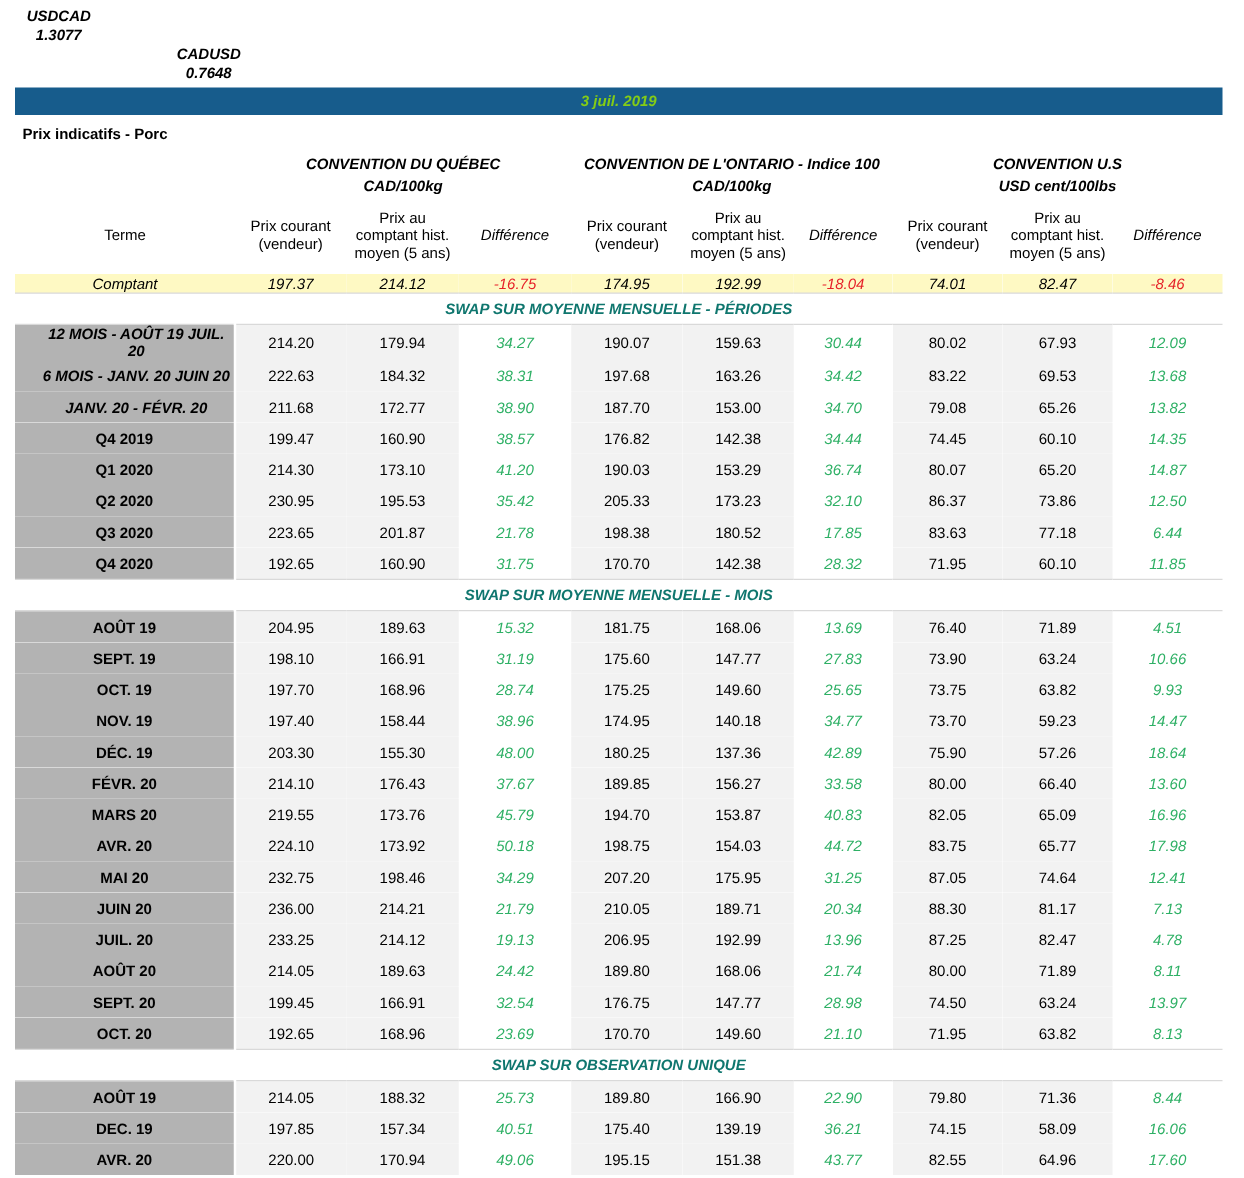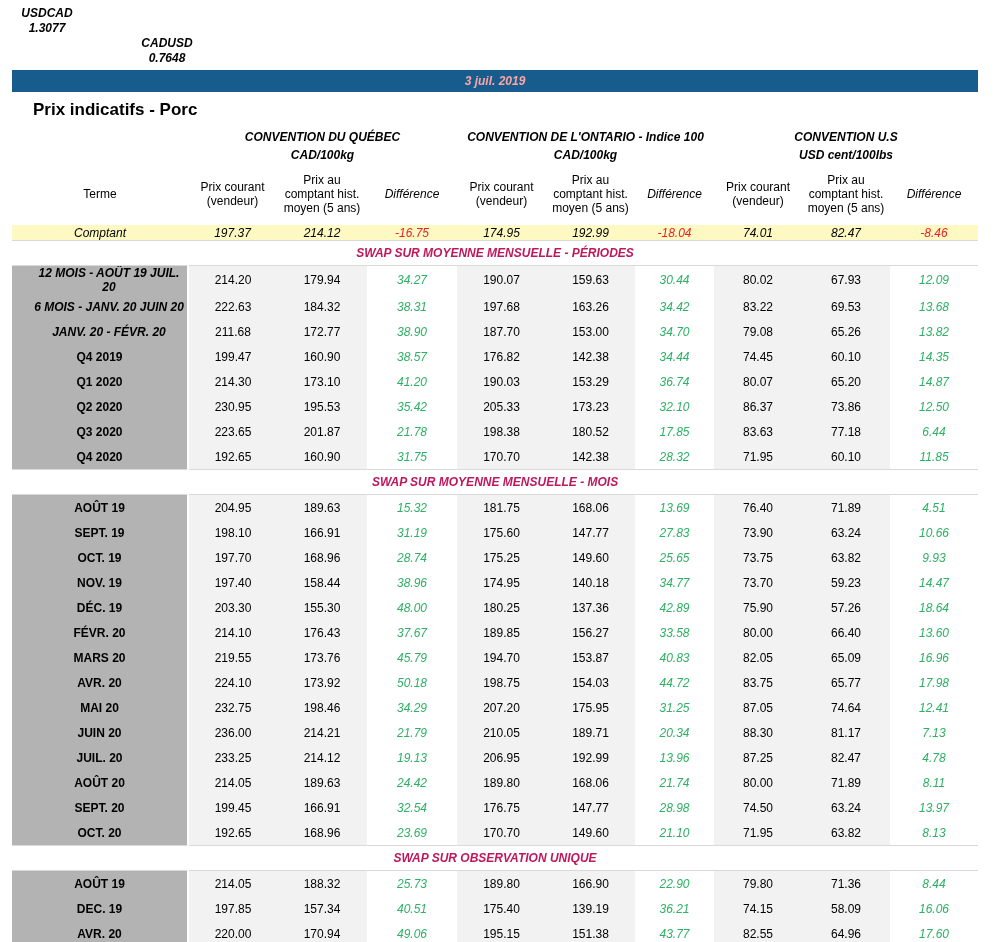--- a/index.html
+++ b/index.html
@@ -11,38 +11,38 @@
   .page{padding:4px 17px 0 12px;}
 
   
   .fx-row{display:flex;justify-content:flex-end;align-items:flex-start;
     font-size:12px;font-style:italic;font-weight:bold;line-height:1.25;
     padding:2px 2px 4px 0;flex-direction:column;}
   .fx{text-align:center;min-width:70px;}
   .fx + .fx{margin-left:120px;}
 
   
-  .banner{background:#175c8c;color:#fca5a5;text-align:center;
+  .banner{background:#175c8c;color:#84cc16;text-align:center;
     font-weight:bold;font-style:italic;font-size:12px;
     height:22px;line-height:22px;}
 
-  .page-title{font-weight:bold;font-size:17px;padding:8px 6px 2px;margin-left:15px;}
+  .page-title{font-weight:bold;font-size:12px;padding:8px 6px 2px;}
 
   table{border-collapse:collapse;table-layout:fixed;width:966px;font-size:12px;}
   td{text-align:center;padding:0;overflow:hidden;white-space:normal;}
 
   .conv-row td{font-weight:bold;font-style:italic;height:18px;padding-top:4px;vertical-align:bottom;}
   .unit-row td{font-weight:bold;font-style:italic;height:17px;padding-top:2px;vertical-align:middle;}
   .collabel-row td{height:62px;vertical-align:middle;line-height:1.18;}
   .collabel-row td.diff-h{font-style:italic;}
 
   tr.comptant td{background:#fef9c3;font-style:italic;height:15px;}
 
   tr.section-row td{
-    color:#be185d;font-weight:bold;font-style:italic;height:24px;
+    color:#0f766e;font-weight:bold;font-style:italic;height:24px;
     background:#fff;border-top:1px solid #d9d9d9;border-bottom:1px solid #d9d9d9;}
 
   tr.data-row td{height:25px;}
   .terme-col{background:#b3b3b3;font-weight:bold;border-right:2px solid #fff;}
   .terme-col.i{font-style:italic;padding-left:19px;}
   .val{background:#f2f2f2;}
   .diff{font-style:italic;background:#fff;}
   .pos{color:#2eb065;}
   .neg{color:#e62229;}
 </style>

